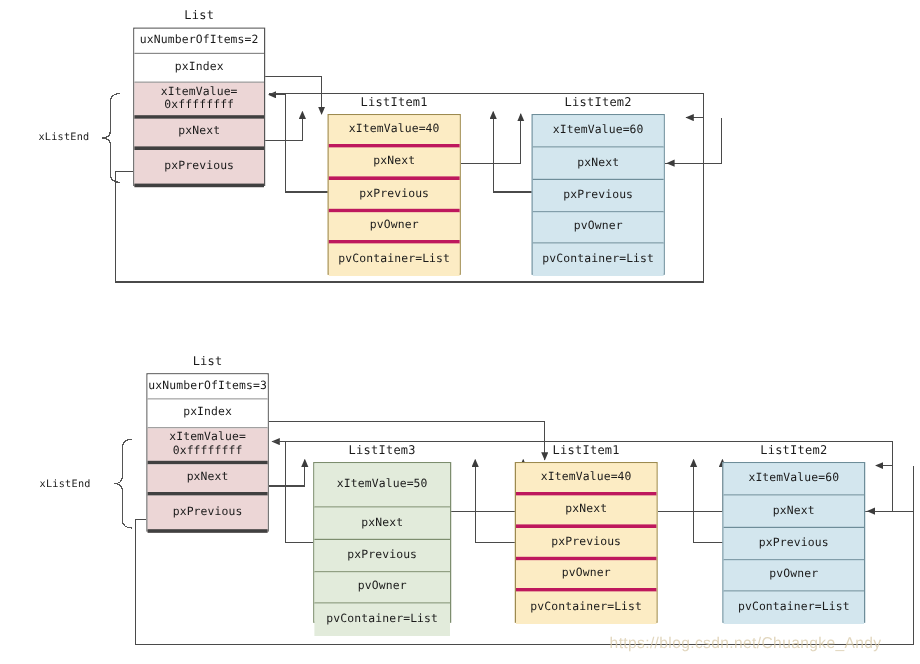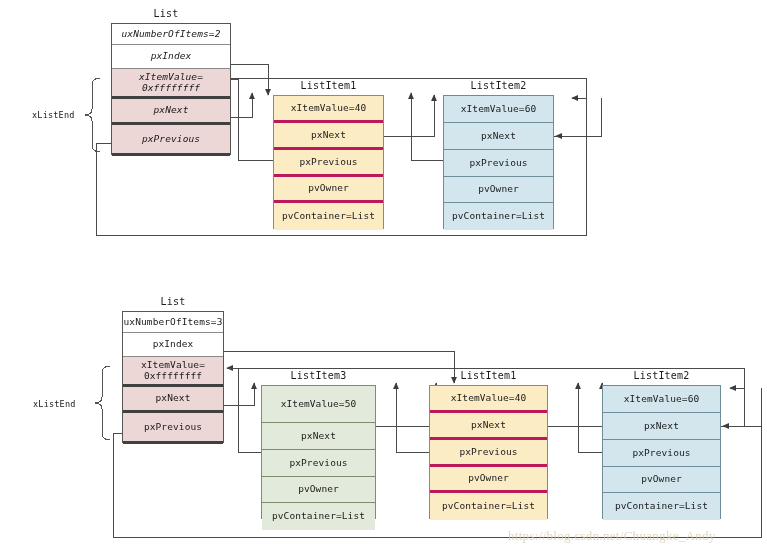--- a/index.html
+++ b/index.html
@@ -45,21 +45,21 @@
   }
 
   .caption{
     position:absolute;width:100%;text-align:center;font-size:11px;
     font-family:"DejaVu Sans","Liberation Sans",sans-serif;color:#3a3a3a;
     letter-spacing:.4px;
   }
 
   .watermark{
     position:absolute;font-size:13px;color:#d8c9a8;opacity:.75;
-    font-family:Liberation Serif, serif;
+    font-family:Liberation Sans, sans-serif;
     white-space:nowrap;letter-spacing:.3px;pointer-events:none;
   }
 </style>
 </head>
 <body>
 
 <div class="stage">
 
   <svg class="wires" viewBox="0 0 767 553">
     <defs>
@@ -112,21 +112,21 @@
       <path d="M705,426 L728,426 L728,368 L211,368"></path>
       <path d="M745,388 L745,426 L707,426" marker-end="url(#ah)"></path>
 
       <path d="M106,433 L97,433 L97,537 L745,537 L745,388"></path>
       <path d="M728,388 L714,388" marker-end="url(#ah)"></path>
 
     </g>
   </svg>
 
   <div class="title" style="left:95px;top:8px;width:110px;">List</div>
-  <div class="node n-list" style="left:95px;top:23px;width:120px;height:132px;font-style:italic;">
+  <div class="node n-list" style="left:95px;top:23px;width:110px;height:132px;">
     <div class="row plain" style="height:21px;">uxNumberOfItems=2</div>
     <div class="row plain" style="height:24px;">pxIndex</div>
     <div class="row end" style="height:30px;">xItemValue=
 0xffffffff</div>
     <div class="row end" style="height:26px;">pxNext</div>
     <div class="row end" style="height:31px;">pxPrevious</div>
   </div>
   <div class="brace-label" style="left:16px;top:110px;">xListEnd</div>
 
   <div class="title" style="left:257px;top:80px;width:111px;">ListItem1</div>

